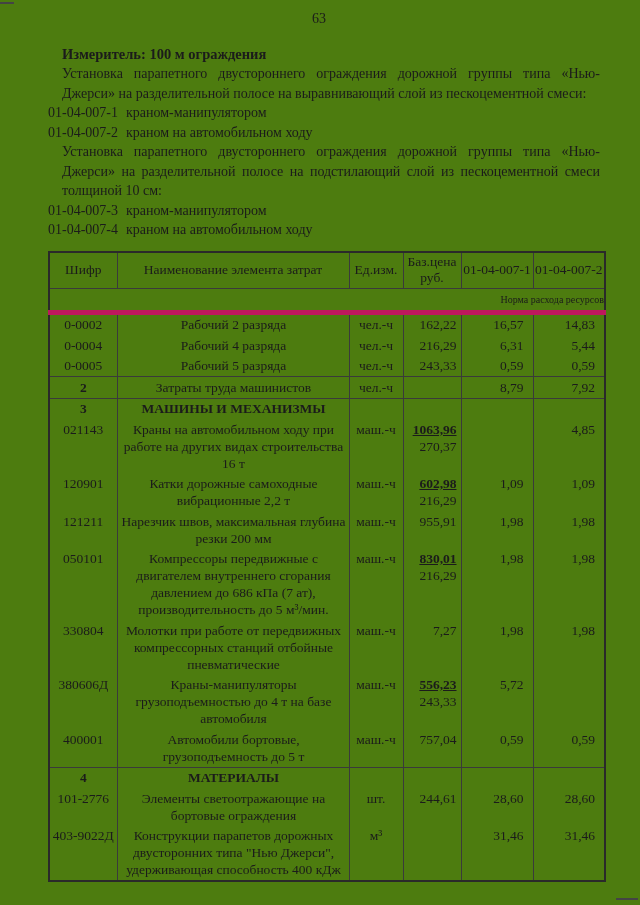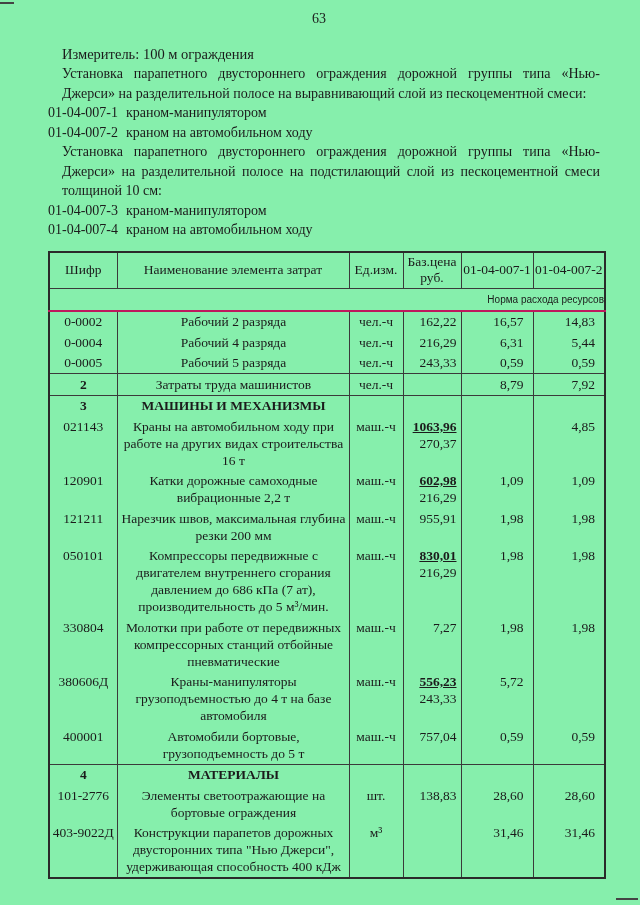--- a/index.html
+++ b/index.html
@@ -1,33 +1,33 @@
 <!DOCTYPE html>
 <html><head>
 <meta charset="utf-8">
 <style>
   * { box-sizing: border-box; margin: 0; padding: 0; }
   html, body { background: #fff; }
   body { width: 640px; height: 905px; overflow: hidden; }
   .page {
     position: relative;
     width: 640px; height: 905px;
-    background: #86efac;
+    background: #4d7c0f;
     color: #1b1b1b;
     font-family: "Liberation Serif", serif;
     padding: 6px 36px 0 48px;
     overflow: hidden;
   }
   .artifact { position: absolute; background: #444; }
   .artifact.tl { left: 0; top: 2px; width: 14px; height: 2px; }
   .artifact.br { right: 2px; bottom: 5px; width: 22px; height: 2px; }
 
   .page-number { text-align: center; font-size: 14px; line-height: 18px; margin: 4px 14px 17px 0; }
 
-  .measurer { font-weight: normal; font-size: 14.5px; line-height: 19px; margin-left: 14px; }
+  .measurer { font-weight: bold; font-size: 14.5px; line-height: 19px; margin-left: 14px; }
 
   .group-desc {
     margin: 0 4px 0 14px;
     font-size: 14px; line-height: 19.5px;
     text-align: justify;
     font-family: Liberation Serif, serif;
   }
   .code-line { display: flex; font-size: 14px; line-height: 19.5px; }
   .code-line .code { flex: 0 0 78px; }
 
@@ -41,22 +41,22 @@
   }
   .norm-table td { border-left: 1px solid #3a3a3a; border-right: 1px solid #3a3a3a; }
   .norm-table thead td {
     border-bottom: 1px solid #3a3a3a;
     text-align: center; vertical-align: middle;
     height: 37px; line-height: 16px;
     padding: 1px 1px;
     white-space: nowrap;
   }
   .note-row td {
-    border-bottom: 2px solid #be185d;
-    font-family: Liberation Sans, sans-serif;
+    border-bottom: 5px solid #be185d;
+    font-family: Liberation Serif, serif;
     font-size: 10px; line-height: 12px;
     text-align: right;
     padding: 1px 3px 2px 0;
   }
   .norm-table tbody td {
     vertical-align: top;
     line-height: 17px;
     padding: 1.5px 0 2px;
   }
   .norm-table tbody tr { height: 19px; }
@@ -248,21 +248,21 @@
     <td class="c-name bold">МАТЕРИАЛЫ</td>
     <td class="c-unit"></td>
     <td class="c-price"></td>
     <td class="c-v"></td>
     <td class="c-v"></td>
   </tr>
         <tr>
     <td class="c-code">101-2776</td>
     <td class="c-name">Элементы светоотражающие на бортовые ограждения</td>
     <td class="c-unit">шт.</td>
-    <td class="c-price">138,83</td>
+    <td class="c-price">244,61</td>
     <td class="c-v">28,60</td>
     <td class="c-v">28,60</td>
   </tr>
         <tr>
     <td class="c-code">403-9022Д</td>
     <td class="c-name">Конструкции парапетов дорожных двусторонних типа "Нью Джерси", удерживающая способность 400 кДж</td>
     <td class="c-unit">м³</td>
     <td class="c-price"></td>
     <td class="c-v">31,46</td>
     <td class="c-v">31,46</td>

